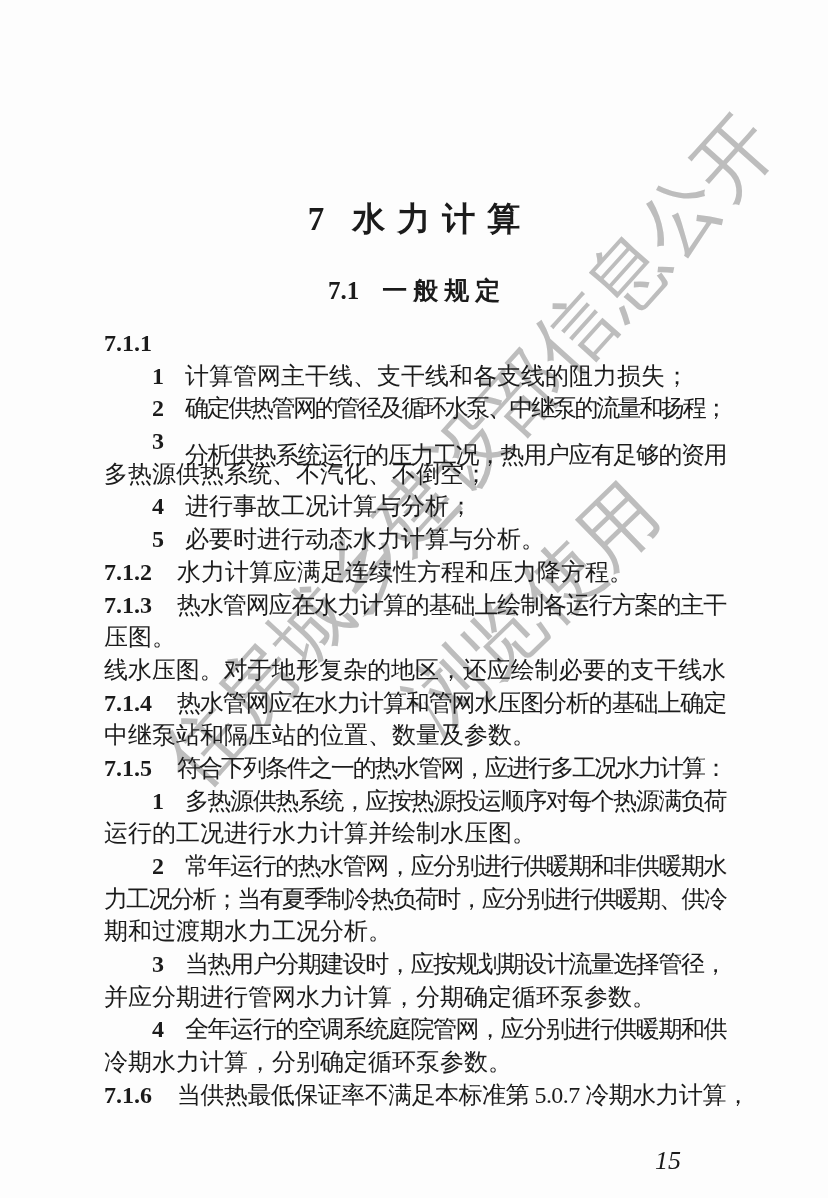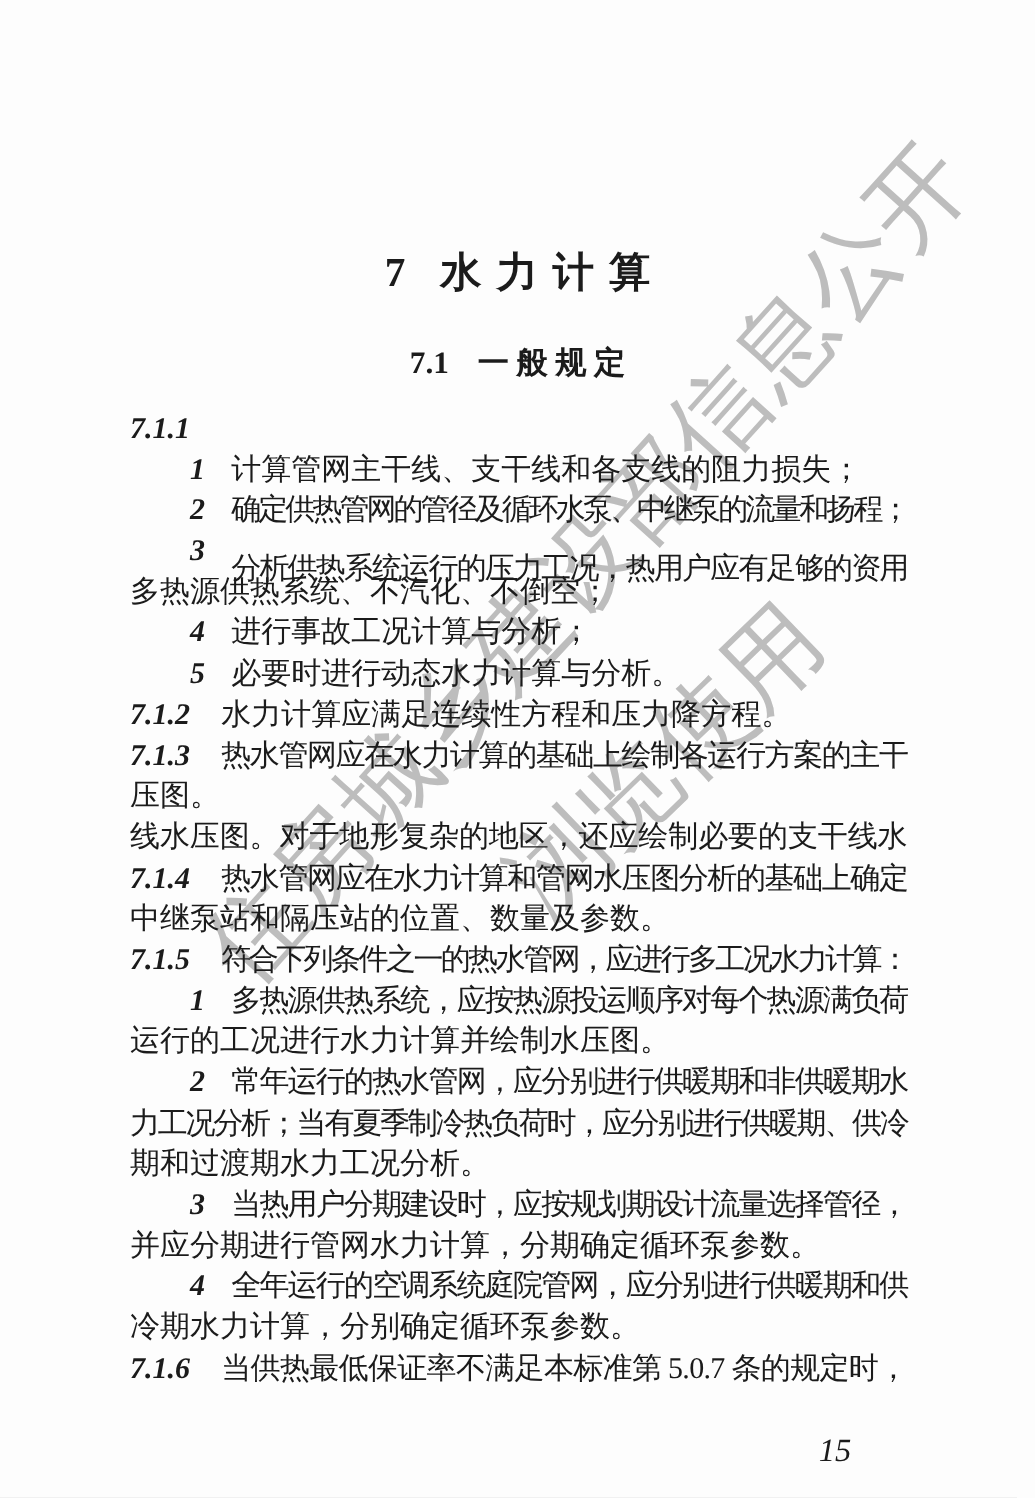--- a/index.html
+++ b/index.html
@@ -40,21 +40,21 @@
   }
   .section-heading .sec-num{margin-right:23px;}
   .section-heading .sec-text{letter-spacing:6px;margin-right:-6px;}
   
   .body-text{
     position:absolute;z-index:2;
     left:104px;top:327px;width:622px;
     font-size:24px;
   }
   .line{display:flex;height:32.7px;line-height:32.7px;overflow:visible;}
-  .num{font-weight:700;flex:none;white-space:pre;font-style:italic;}
+  .num{font-weight:700;flex:none;white-space:pre;}
   .num.clause{margin-right:25px;}
   .num.item{margin-left:48px;margin-right:21px;}
   .txt{flex:1 1 auto;white-space:nowrap;}
   
   .page-number{
     position:absolute;z-index:2;
     left:628px;top:1128px;width:80px;
     text-align:center;
     font-size:26px;font-style:italic;line-height:32px;margin-top:17px;
   }
@@ -185,18 +185,18 @@
       <span class="txt" style="letter-spacing: -1.45833px;">全年运行的空调系统庭院管网，应分别进行供暖期和供</span>
     </div>
 
     <div class="line">
 
       <span class="txt">冷期水力计算，分别确定循环泵参数。</span>
     </div>
 
     <div class="line fill">
       <span class="num clause">7.1.6</span>
-      <span class="txt" style="letter-spacing: -0.535714px;">当供热最低保证率不满足本标准第 5.0.7 条的规定时，</span>
+      <span class="txt" style="letter-spacing: -0.535714px;">当供热最低保证率不满足本标准第 5.0.7 冷期水力计算，</span>
     </div>
   </div>
 
   <div class="page-number">15</div>
 </div>
 
 </body></html>

